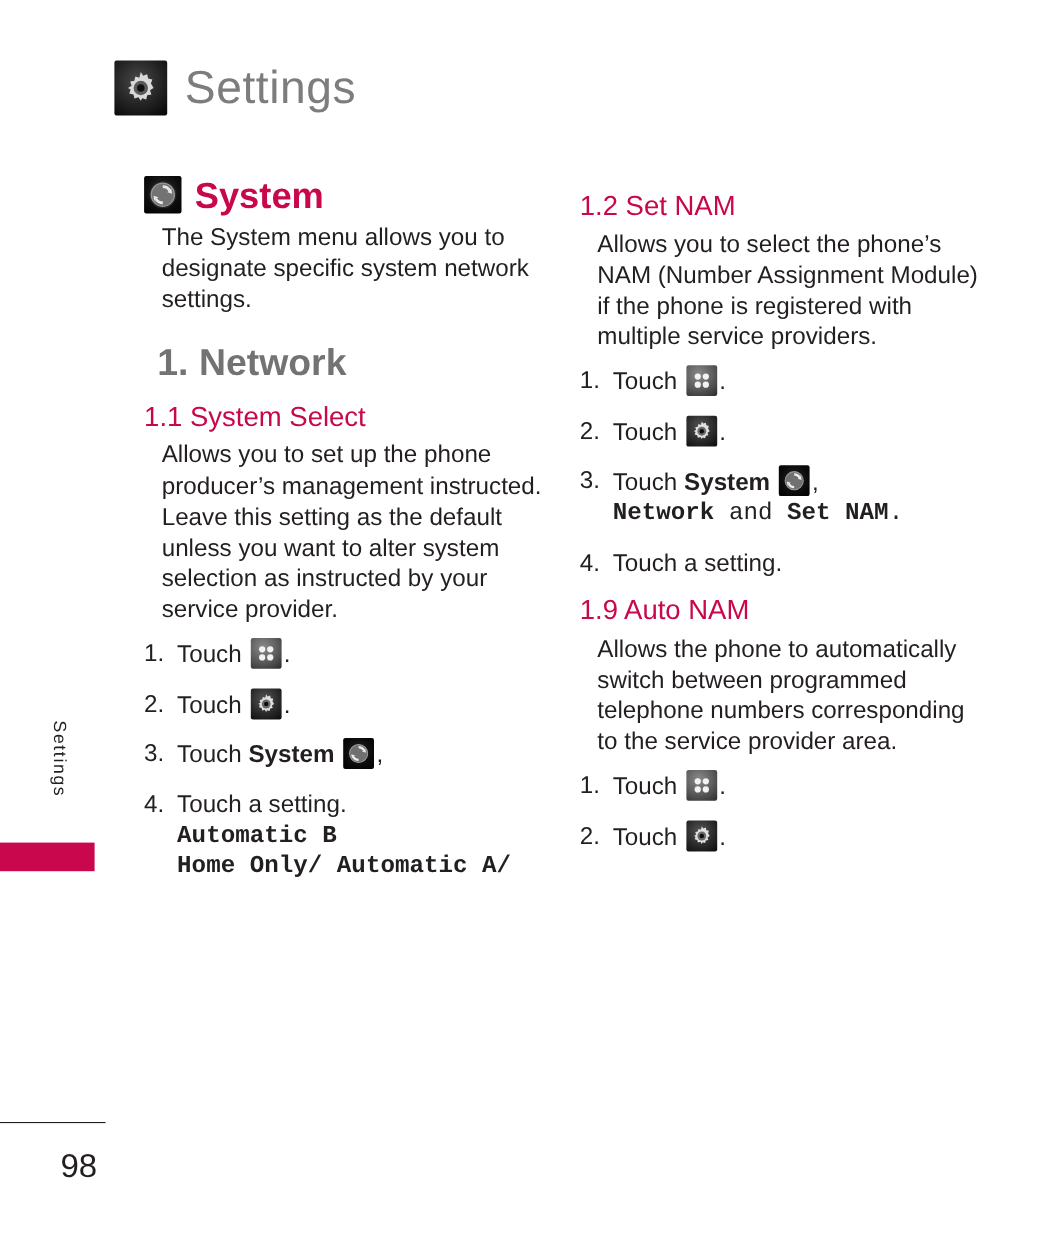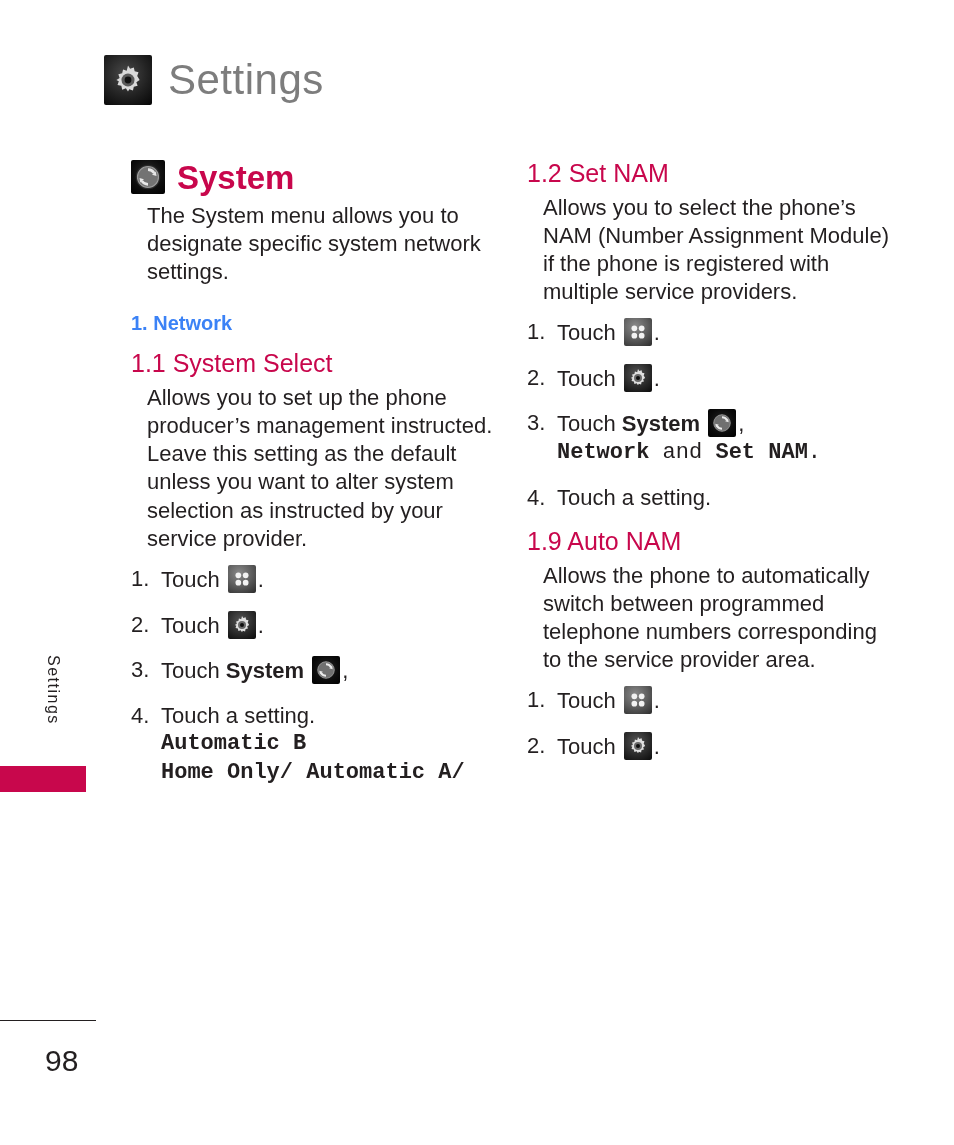--- a/index.html
+++ b/index.html
@@ -73,21 +73,21 @@
   #footer-rule {
     position: absolute;
     left: 0;
     top: 1020px;
     width: 96px;
     height: 1px;
     background: #231f20;
   }
   #page-number {
     position: absolute;
-    left: 45px;
+    left: 55px;
     top: 1044px;
     font-size: 30px;
     color: #231f20;
   }
 
   
   #columns {
     position: absolute;
     left: 0;
     top: 160px;
@@ -110,24 +110,24 @@
   }
   .section-title .label {
     font-size: 33px;
     color: #c8074c;
     font-weight: 700;
     line-height: 1;
   }
   #system-icon-tile { width: 34px; height: 34px; }
 
   h2.heading-num {
-    font-size: 20px;
-    color: #3b82f6;
+    font-size: 34px;
+    color: #737373;
     font-weight: 700;
-    margin: 26px 0 8px 0;
+    margin: 26px 0 8px 12px;
     line-height: 1.1;
   }
   h3.subheading {
     font-size: 25px;
     color: #c8074c;
     font-weight: 400;
     margin: 16px 0 6px 0;
     line-height: 1.1;
   }
   p.body-text {
@@ -286,21 +286,21 @@
         <span>Touch a setting.</span>
         <span class="cont b">Automatic B</span>
         <span class="cont b">Home Only/ Automatic A/</span>
       </li>
 
     </ol>
   </div>
 
   <div class="column" id="col-right">
 
-    <h3 class="subheading" style="margin-top:0">1.2 Set NAM</h3>
+    <h3 class="subheading" style="margin-top:14px">1.2 Set NAM</h3>
 
     <p class="body-text">Allows you to select the phone’s NAM (Number Assignment Module) if the phone is registered with multiple service providers.</p>
 
     <ol class="steps">
 
       <li>
         <span class="num">1.</span>
         <span>Touch</span>
         <span class="inline-icon grid-tile">
           <svg class="glyph" width="22" height="22" viewBox="0 0 24 24" aria-hidden="true">

